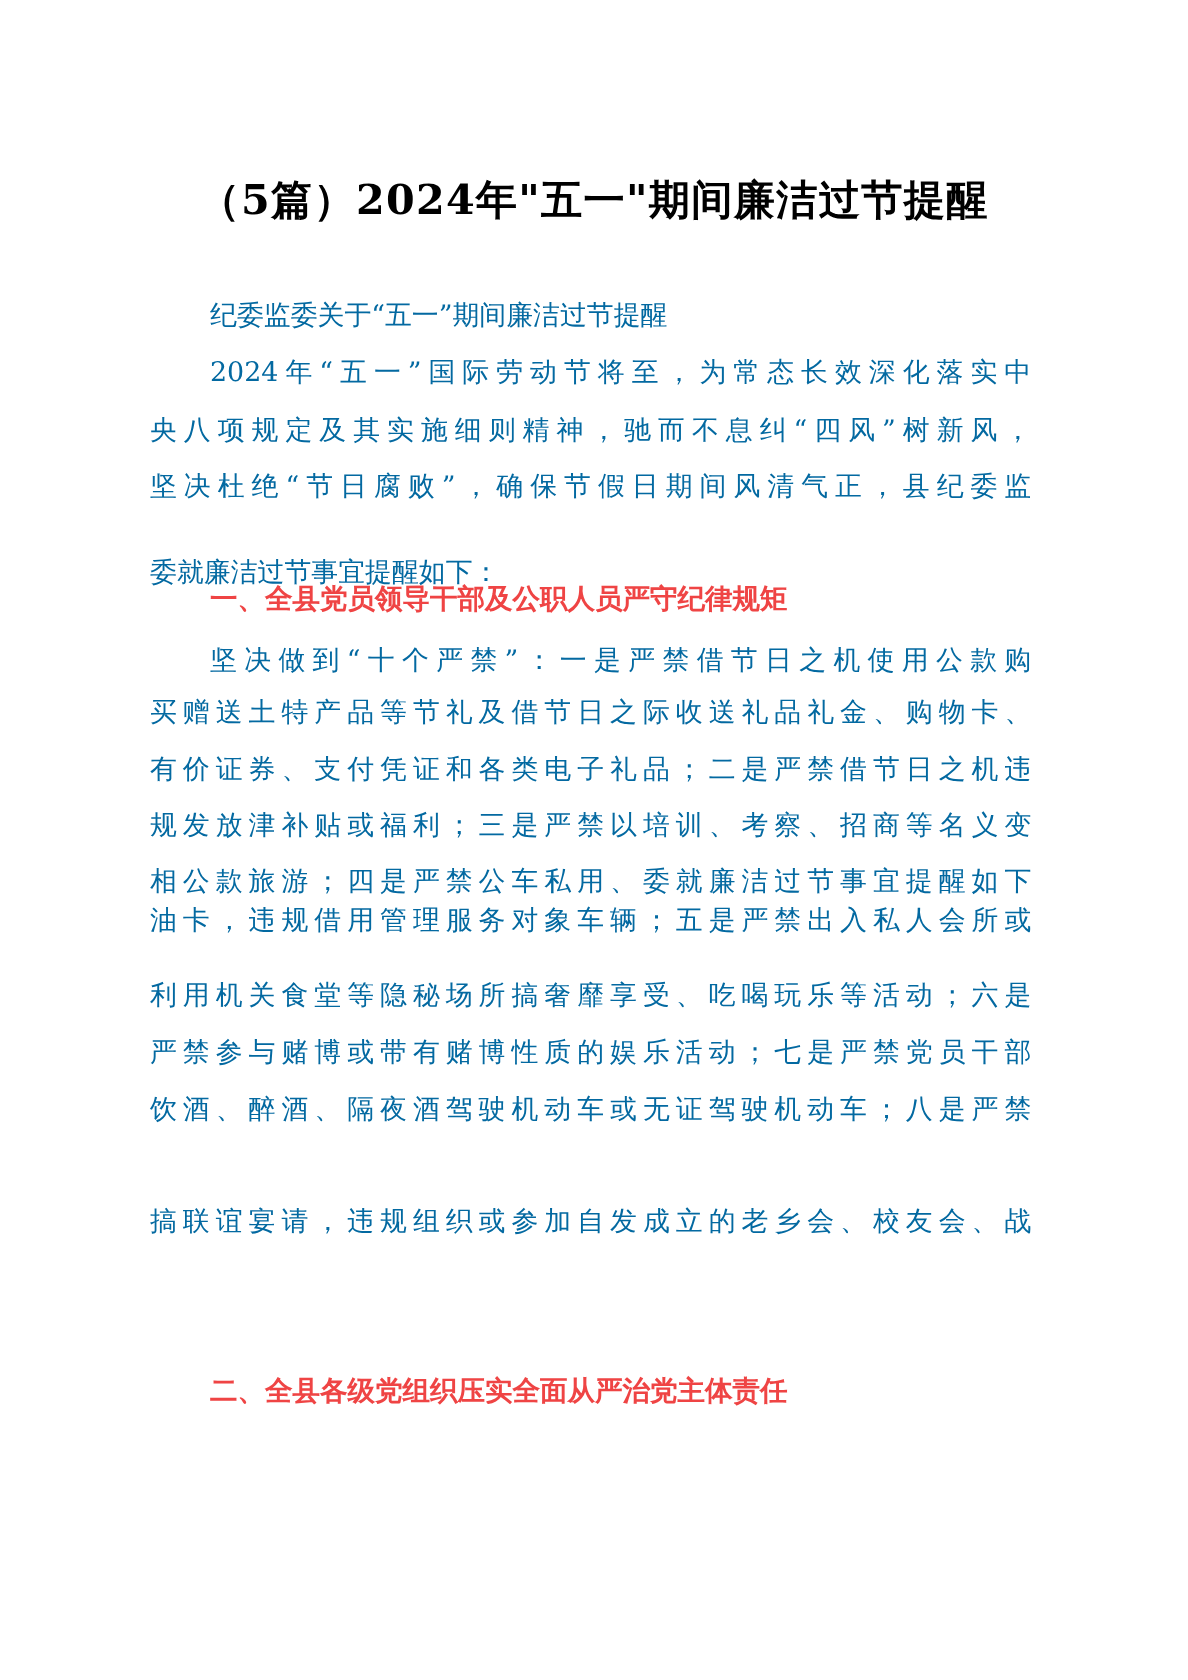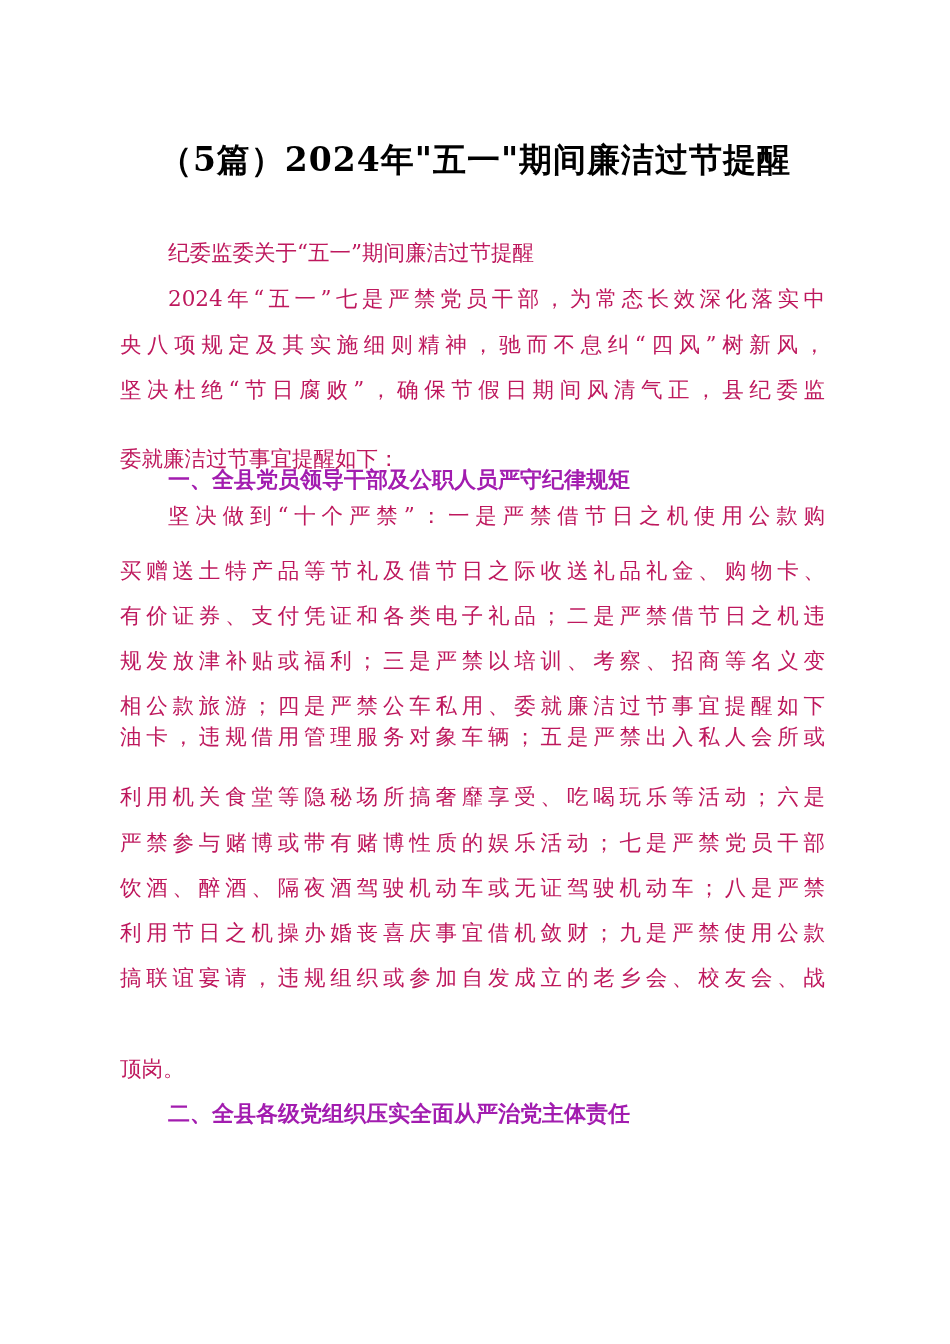--- a/index.html
+++ b/index.html
@@ -1,45 +1,43 @@
 <!DOCTYPE html>
 <html><head>
   <meta charset="utf-8">
   <style>
     html, body { margin: 0; padding: 0; background: #ffffff; }
     body { width: 950px; height: 1344px; position: relative; overflow: hidden; font-family: "DejaVu Serif", "Liberation Serif", serif; color: #111; }
     .page { position: absolute; left: 0; top: 0; width: 950px; height: 1344px; background: #fff; }
     .title { position: absolute; top: 138px; left: 0; width: 950px; text-align: center; font-size: 33px; font-weight: bold; letter-spacing: 1px; color: #000; font-family: "DejaVu Serif", "Liberation Serif", serif; }
-    .line { position: absolute; left: 120px; width: 705px; font-size: 21.5px; line-height: 30px; white-space: nowrap; text-align: justify; text-align-last: justify; color: #be185d; }
+    .line { position: absolute; left: 120px; width: 705px; font-size: 21.5px; line-height: 30px; white-space: nowrap; text-align: justify; text-align-last: justify; color: #0369a1; }
     .line.indent { left: 168px; width: 657px; }
     .line.last { text-align-last: left; }
-    .line.heading { font-family: "DejaVu Sans", "Liberation Sans", sans-serif; font-weight: bold; font-size: 22px; text-align-last: left; color: #a21caf; }
+    .line.heading { font-family: "DejaVu Sans", "Liberation Sans", sans-serif; font-weight: bold; font-size: 22px; text-align-last: left; color: #ef4444; }
   </style>
 </head>
 <body>
 
 <div class="page">
   <div class="title">（5篇）2024年"五一"期间廉洁过节提醒</div>
 
   <div class="line indent last" style="top:238px">纪委监委关于“五一”期间廉洁过节提醒</div>
 
-  <div class="line indent" style="top:284px">2024年“五一”七是严禁党员干部，为常态长效深化落实中</div>
+  <div class="line indent" style="top:284px">2024年“五一”国际劳动节将至，为常态长效深化落实中</div>
   <div class="line" style="top:330px">央八项规定及其实施细则精神，驰而不息纠“四风”树新风，</div>
   <div class="line" style="top:375px">坚决杜绝“节日腐败”，确保节假日期间风清气正，县纪委监</div>
   <div class="line last" style="top:444px">委就廉洁过节事宜提醒如下：</div>
 
   <div class="line indent heading" style="top:465px">一、全县党员领导干部及公职人员严守纪律规矩</div>
 
-  <div class="line indent" style="top:501px">坚决做到“十个严禁”：一是严禁借节日之机使用公款购</div>
+  <div class="line indent" style="top:514px">坚决做到“十个严禁”：一是严禁借节日之机使用公款购</div>
   <div class="line" style="top:556px">买赠送土特产品等节礼及借节日之际收送礼品礼金、购物卡、</div>
   <div class="line" style="top:601px">有价证券、支付凭证和各类电子礼品；二是严禁借节日之机违</div>
   <div class="line" style="top:646px">规发放津补贴或福利；三是严禁以培训、考察、招商等名义变</div>
   <div class="line" style="top:691px">相公款旅游；四是严禁公车私用、委就廉洁过节事宜提醒如下</div>
   <div class="line" style="top:722px">油卡，违规借用管理服务对象车辆；五是严禁出入私人会所或</div>
   <div class="line" style="top:782px">利用机关食堂等隐秘场所搞奢靡享受、吃喝玩乐等活动；六是</div>
   <div class="line" style="top:828px">严禁参与赌博或带有赌博性质的娱乐活动；七是严禁党员干部</div>
   <div class="line" style="top:873px">饮酒、醉酒、隔夜酒驾驶机动车或无证驾驶机动车；八是严禁</div>
-  <div class="line" style="top:918px">利用节日之机操办婚丧喜庆事宜借机敛财；九是严禁使用公款</div>
   <div class="line" style="top:963px">搞联谊宴请，违规组织或参加自发成立的老乡会、校友会、战</div>
-  <div class="line last" style="top:1054px">顶岗。</div>
 
   <div class="line indent heading" style="top:1099px">二、全县各级党组织压实全面从严治党主体责任</div>
 </div>
 
 </body></html>

